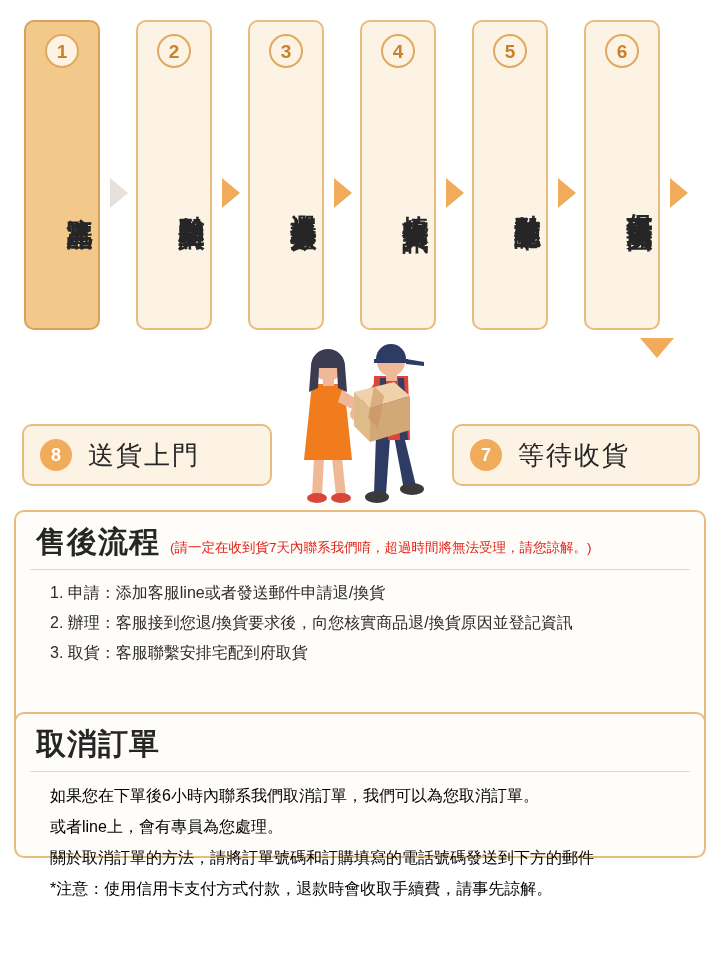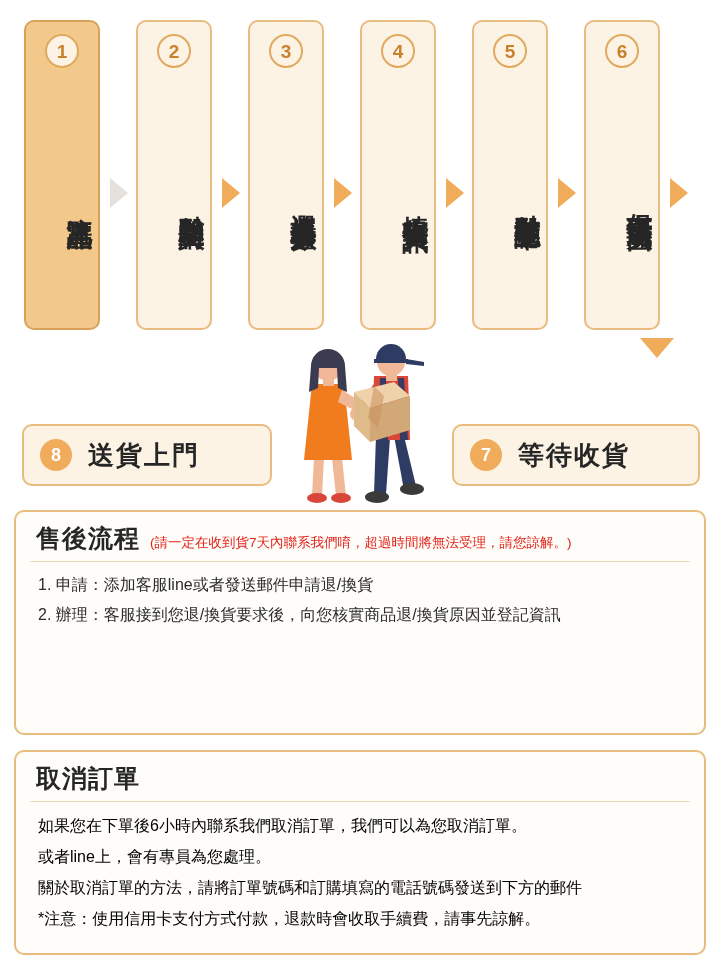--- a/index.html
+++ b/index.html
@@ -130,62 +130,62 @@
     color: #ffffff;
     font-weight: bold;
     font-size: 18px;
     line-height: 32px;
     text-align: center;
     flex: 0 0 auto;
   }
   .pill-label {
     margin-left: 16px;
     font-size: 26px;
-    font-weight: bold;
+    font-weight: normal;
     letter-spacing: 2px;
     color: #262626;
   }
 
   
   .panel {
     position: absolute;
     left: 14px;
     width: 692px;
     border: 2px solid #e8bb7e;
     border-radius: 10px;
     background: #fffdf9;
     box-sizing: border-box;
   }
   #panel-aftersale { top: 510px; height: 225px; }
-  #panel-cancel    { top: 750px; height: 205px; }
+  #panel-cancel    { top: 712px; height: 146px; }
 
   .panel-head {
     display: flex;
     align-items: baseline;
     padding: 10px 0 4px 20px;
   }
   .panel-title {
-    font-size: 25px;
+    font-size: 30px;
     font-weight: bold;
     color: #262626;
     letter-spacing: 1px;
   }
   .panel-note {
     margin-left: 10px;
     font-size: 13.5px;
     color: #e2231a;
     font-weight: normal;
   }
   .panel-divider {
     height: 1px;
     background: #ecd7b6;
     margin: 2px 14px 0 14px;
   }
   .panel-body {
-    padding: 8px 18px 0 22px;
+    padding: 8px 18px 0 34px;
   }
   .step-line {
     font-size: 16px;
     line-height: 30px;
     color: #2b2b2b;
     white-space: nowrap;
   }
   .para {
     font-size: 16px;
     line-height: 31px;
@@ -304,20 +304,21 @@
 
 <div class="panel" id="panel-aftersale">
   <div class="panel-head">
     <span class="panel-title">售後流程</span>
     <span class="panel-note">(請一定在收到貨7天內聯系我們唷，超過時間將無法受理，請您諒解。)</span>
   </div>
   <div class="panel-divider"></div>
   <div class="panel-body">
     <div class="step-line">1. 申請：添加客服line或者發送郵件申請退/換貨</div>
     <div class="step-line">2. 辦理：客服接到您退/換貨要求後，向您核實商品退/換貨原因並登記資訊</div>
+    <div class="step-line">3. 取貨：客服聯繫安排宅配到府取貨</div>
   </div>
 </div>
 
 <div class="panel" id="panel-cancel">
   <div class="panel-head">
     <span class="panel-title">取消訂單</span>
   </div>
   <div class="panel-divider"></div>
   <div class="panel-body">
     <div class="para">如果您在下單後6小時內聯系我們取消訂單，我們可以為您取消訂單。</div>

